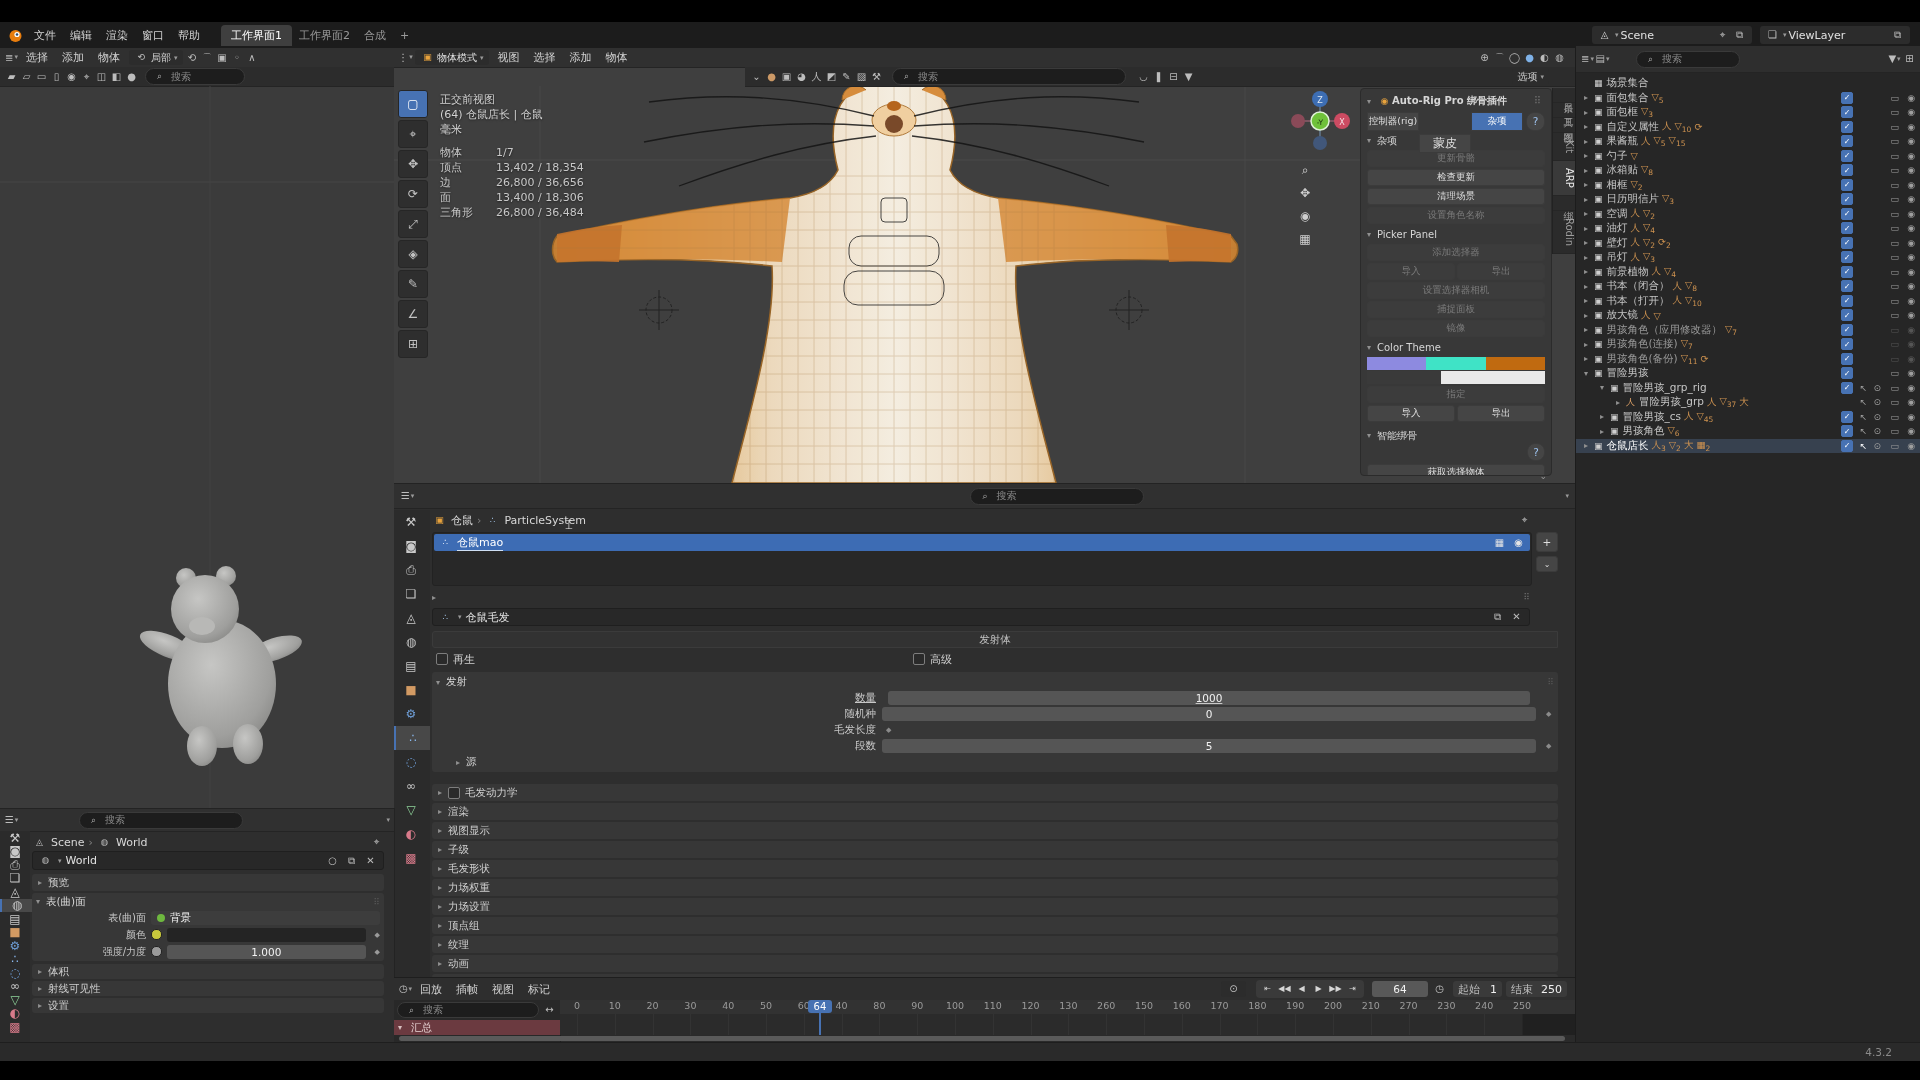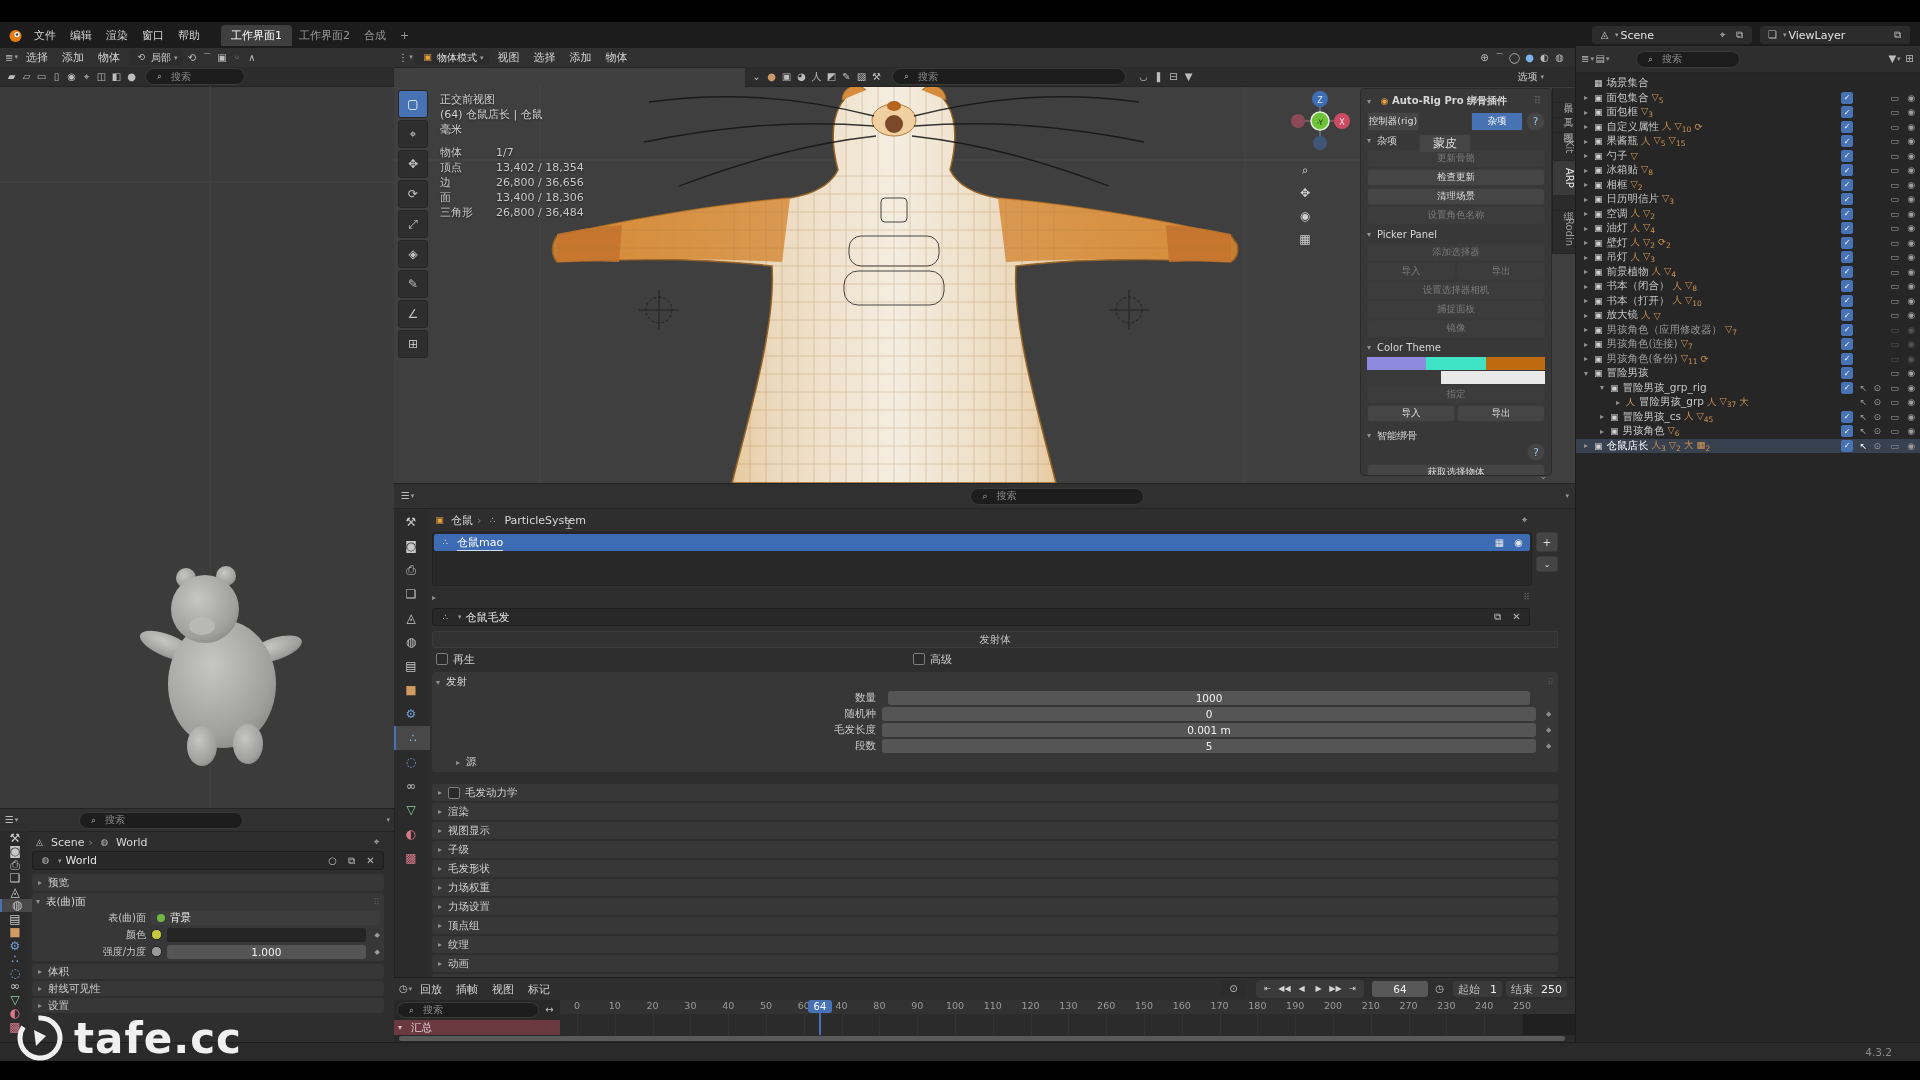--- a/index.html
+++ b/index.html
@@ -504,33 +504,32 @@
       </div>
 
       <div class="abs" style="left:0;top:162px;width:1126px;background:#373737;border-radius:3px;padding:2px 4px;box-sizing:border-box;">
         <div class="row" style="height:16px;">
           <span class="exp">▾</span>
           <span class="ph">发射</span>
           <span style="flex:1"></span>
             <span style="color:#555;font-size:9px;">⠿</span>
         </div>
         <div id="emission-fields">
-            <div class="row" style="height: 16px; gap: 12px;">
+            <div class="row" style="height: 16px; gap: 12px; text-decoration: underline;">
               <div style="width: 440px; text-align: right; color: rgb(201, 201, 201); font-size: 10.5px;">数量</div>
               <div class="fld" style="flex: 1 1 0%;">1000</div>
               <div class="diam" style="width: 8px; color: rgb(138, 138, 138); font-size: 7px;"></div>
             </div>
             <div class="row" style="height: 16px; gap: 6px;">
               <div style="width: 440px; text-align: right; color: rgb(201, 201, 201); font-size: 10.5px;">随机种</div>
               <div class="fld" style="flex: 1 1 0%;">0</div>
               <div class="diam" style="width: 8px; color: rgb(138, 138, 138); font-size: 7px;">◆</div>
             </div>
             <div class="row" style="height: 16px; gap: 6px;">
               <div style="width: 440px; text-align: right; color: rgb(201, 201, 201); font-size: 10.5px;">毛发长度</div>
-              <div class="fld" style="flex: 1 1 0%;">0.001 m</div>
               <div class="diam" style="width: 8px; color: rgb(138, 138, 138); font-size: 7px;">◆</div>
             </div>
             <div class="row" style="height: 16px; gap: 6px;">
               <div style="width: 440px; text-align: right; color: rgb(201, 201, 201); font-size: 10.5px;">段数</div>
               <div class="fld" style="flex: 1 1 0%;">5</div>
               <div class="diam" style="width: 8px; color: rgb(138, 138, 138); font-size: 7px;">◆</div>
             </div>
           </div>
         <div class="row" style="height:16px;margin-left:20px;">
           <span class="exp">▸</span>
@@ -1062,22 +1061,15 @@
           <div class="rc" style="right: 6px;">◉</div>
         </div>
       </div>
   </div>
 
   <div class="abs row" style="left:0;top:1042px;width:1920px;height:18px;background:#2a2a2a;border-top:1px solid #1e1e1e;">
     <div style="flex:1"></div>
     <span style="color:#8a8a8a;font-size:10.5px;margin-right:28px;">4.3.2</span>
   </div>
 
-  <div class="abs row" style="left:14px;top:1012px;gap:8px;opacity:.93;">
-    <svg width="52" height="52" viewBox="0 0 52 52">
-      <circle cx="26" cy="26" r="20" fill="none" stroke="#fff" stroke-width="5" stroke-dasharray="88 18" transform="rotate(-40 26 26)"></circle>
-      <path d="M20,18 L32,24 L22,34 Z" fill="#fff"></path>
-    </svg>
-    <span style="color:#fff;font-size:42px;font-weight:bold;letter-spacing:1px;">tafe.cc</span>
-  </div>
 
   <div class="abs" style="left:565px;top:517px;color:#e8e8e8;font-size:13px;">⌶</div>
 </div>
 
 </body></html>

